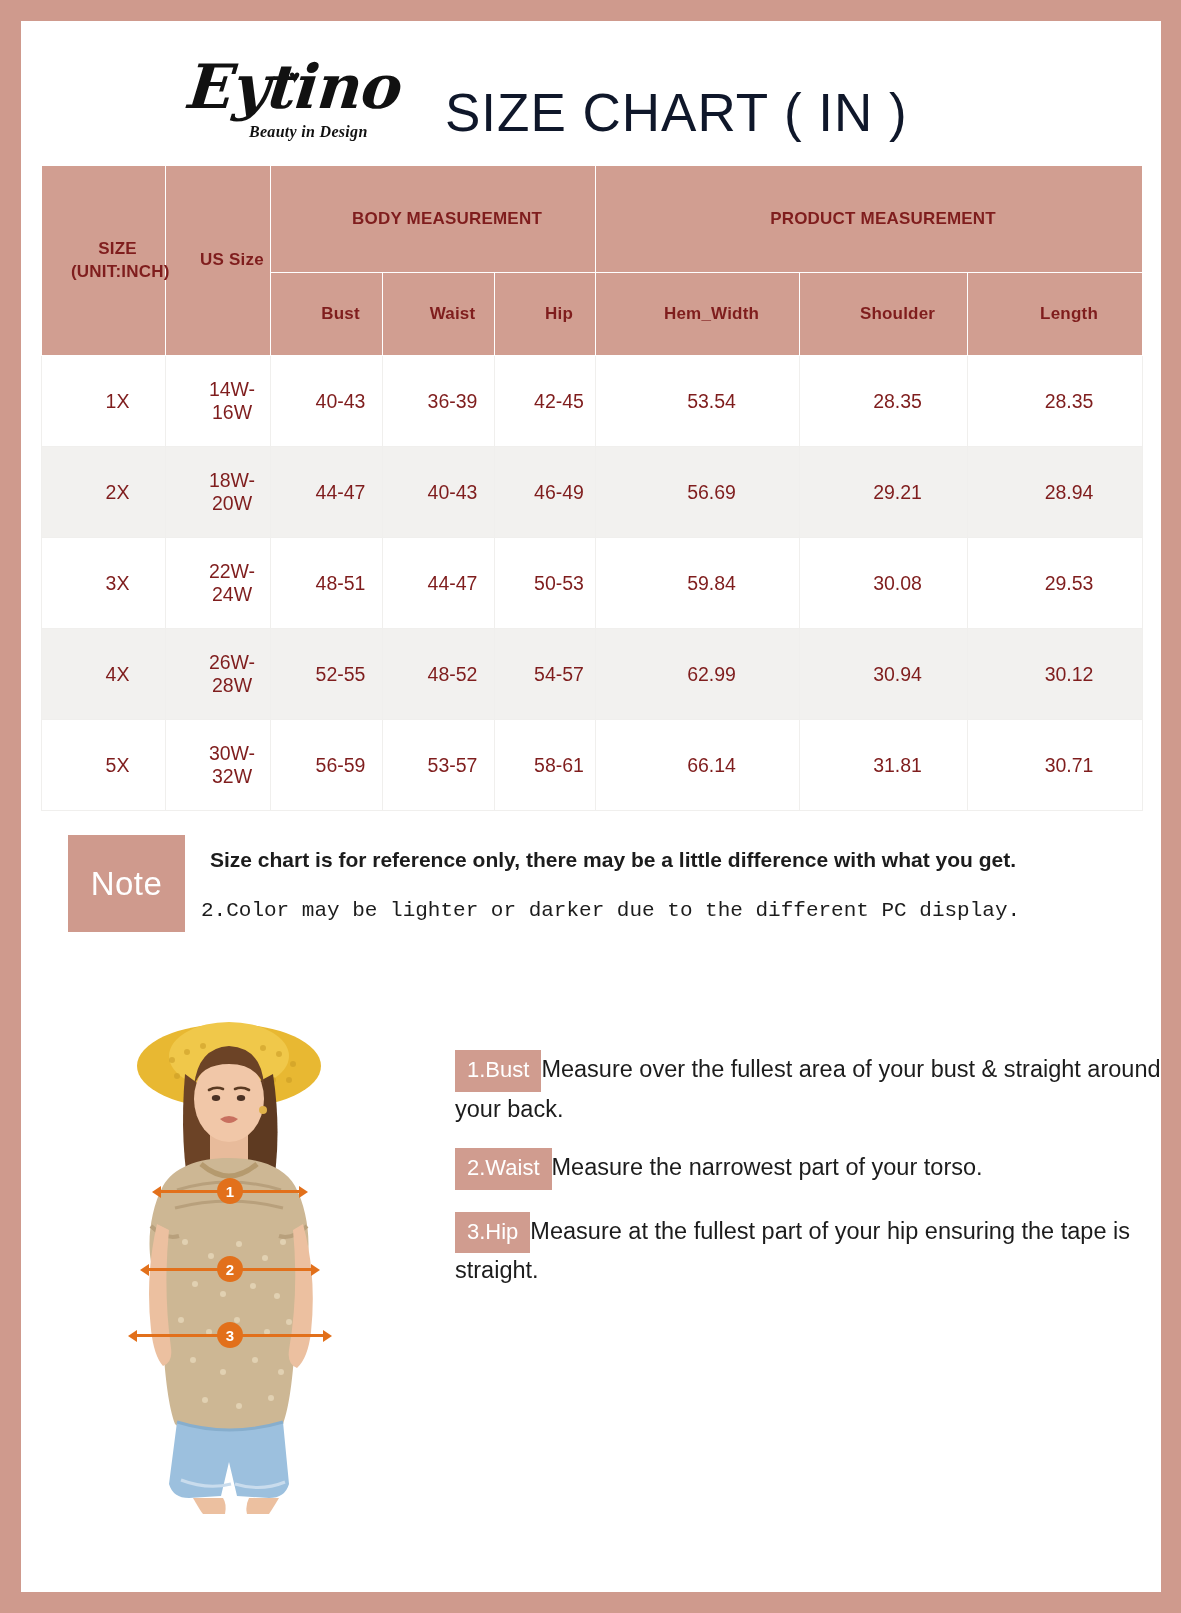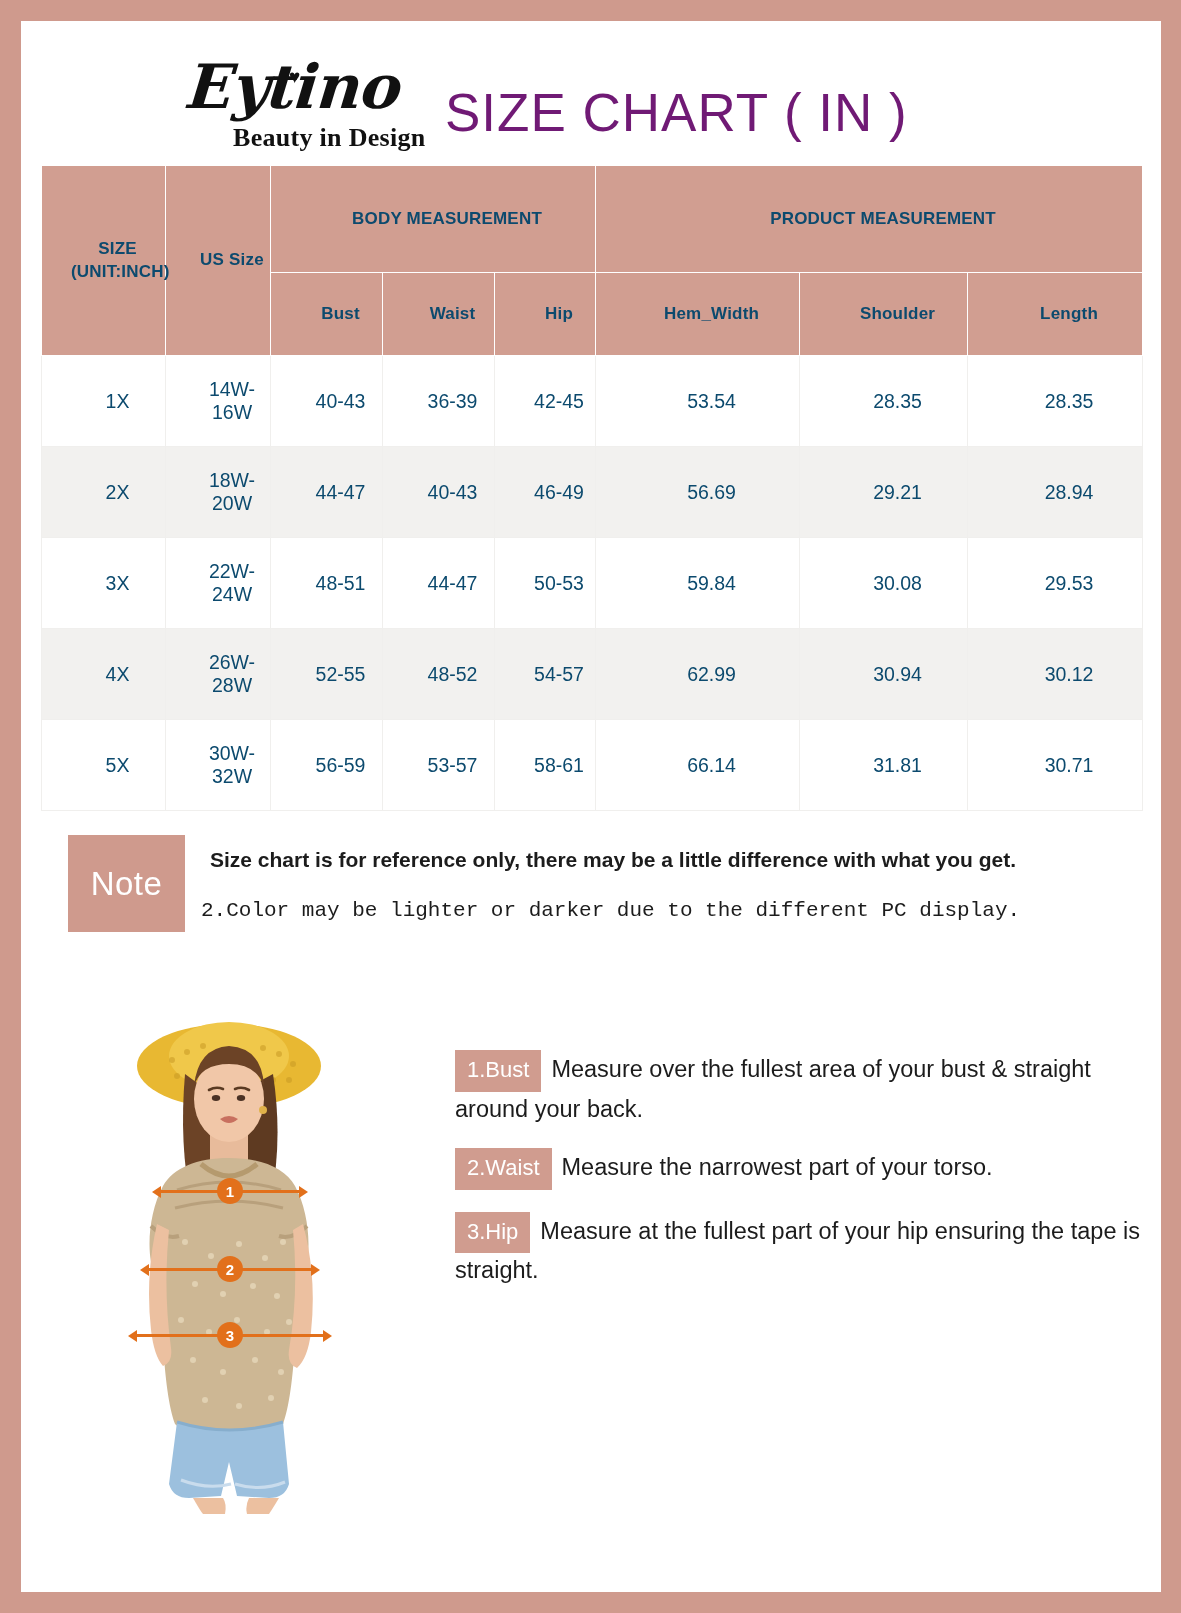--- a/index.html
+++ b/index.html
@@ -57,55 +57,56 @@
   .logo-heart {
     position: absolute;
     left: 100px;
     top: 12px;
     color: #111111;
     font-size: 19px;
     line-height: 1;
   }
   .logo-tag {
     position: absolute;
-    left: 44px;
+    left: 60px;
     top: 68px;
     font-family: "Liberation Serif", serif;
     font-weight: 700;
-    font-size: 26px;
+    font-size: 16px;
     letter-spacing: 0.3px;
     color: #111111;
     white-space: nowrap;
+    font-style: italic;
   }
   .chart-title {
     font-family: "Liberation Sans", sans-serif;
     font-weight: 400;
     font-size: 53px;
     letter-spacing: 1px;
-    color: #701a75;
+    color: #0f172a;
     margin: 0 0 8px 28px;
     white-space: nowrap;
   }
 
   
   .table-wrap {
     margin: 14px 0 0 20px;
     width: 1101px;
   }
   table.size-table {
     border-collapse: collapse;
     width: 1101px;
     table-layout: fixed;
   }
   table.size-table th,
   table.size-table td {
     border: 1.5px solid #ffffff;
     text-align: center;
     vertical-align: middle;
-    color: #0c4a6e;
+    color: #7f1d1d;
     padding-left: 29px;
   }
   table.size-table thead th {
     background: #d19e91;
     font-family: "Liberation Sans", sans-serif;
     font-weight: 700;
     font-size: 17px;
     letter-spacing: 0.2px;
   }
   th.group-head {
@@ -204,21 +205,20 @@
     font-size: 23.5px;
     line-height: 1.48;
     color: #1c1c1c;
   }
   .m-badge {
     display: inline-block;
     background: #d09c8f;
     color: #ffffff;
     font-size: 22px;
     padding: 4px 12px 5px 12px;
-    margin-right: 10px;
     vertical-align: baseline;
     min-width: 62px;
     text-align: center;
     box-sizing: border-box;
   }
 
   
   .model-figure {
     position: relative;
     width: 330px;

